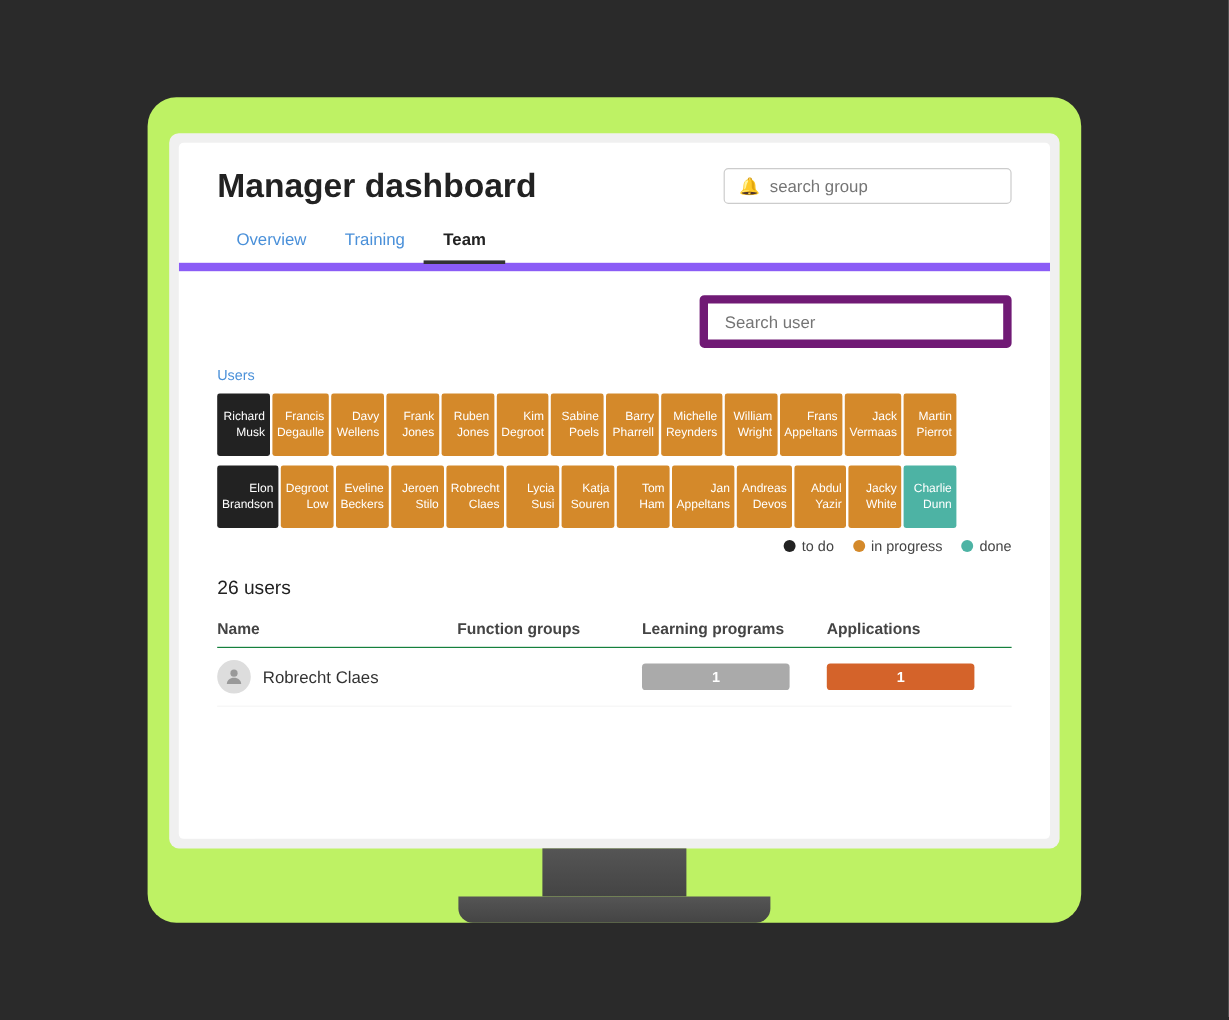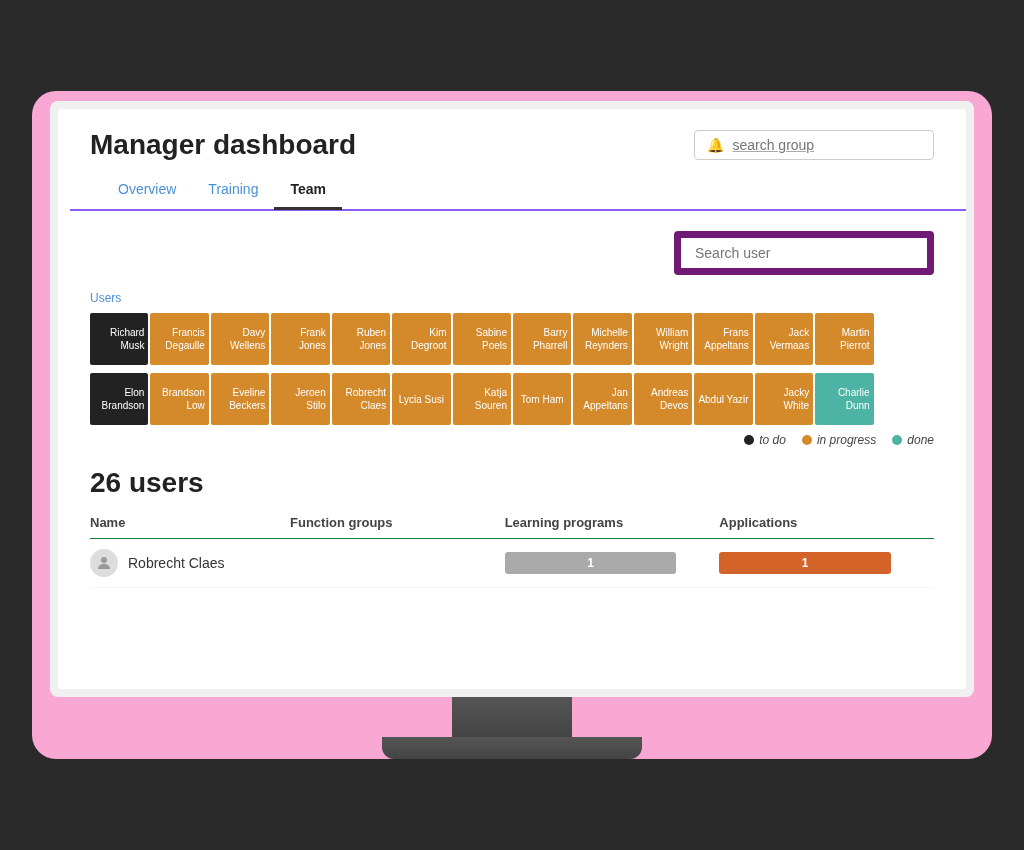--- a/index.html
+++ b/index.html
@@ -7,24 +7,24 @@
     body {
       background: #2a2a2a;
       display: flex;
       align-items: center;
       justify-content: center;
       min-height: 100vh;
       font-family: -apple-system, BlinkMacSystemFont, 'Segoe UI', sans-serif;
     }
 
     .monitor-outer {
-      background: #f9a8d4;
+      background: #bef264;
       border-radius: 24px;
-      padding: 10px 18px 0 18px;
-      width: 960px;
+      padding: 30px 18px 0 18px;
+      width: 778px;
       position: relative;
     }
 
     .screen {
       background: #f0f0f0;
       border-radius: 8px;
       overflow: hidden;
       width: 100%;
     }
 
@@ -82,29 +82,27 @@
       font-size: 14px;
     }
 
     .search-group-input {
       border: none;
       outline: none;
       font-size: 14px;
       color: #aaa;
       width: 100%;
       background: transparent;
-      text-decoration: underline;
     }
 
     .tabs {
       display: flex;
       padding: 0 32px;
-      border-bottom: 2px solid #8b5cf6;
+      border-bottom: 7px solid #8b5cf6;
       margin-bottom: 0;
-      margin-left: 12px;
     }
 
     .tab {
       padding: 10px 16px;
       font-size: 14px;
       cursor: pointer;
       color: #aaa;
       border-bottom: 3px solid transparent;
       margin-bottom: -1px;
     }
@@ -177,42 +175,41 @@
     .cell-teal { background: #4db3a4; }
 
     .legend {
       display: flex;
       align-items: center;
       justify-content: flex-end;
       gap: 16px;
       margin-top: 8px;
       font-size: 12px;
       color: #444;
-      font-style: italic;
     }
 
     .legend-item {
       display: flex;
       align-items: center;
       gap: 5px;
     }
 
     .legend-dot {
       width: 10px;
       height: 10px;
       border-radius: 50%;
     }
 
     .dot-todo { background: #222; }
     .dot-progress { background: #d4892a; }
     .dot-done { background: #4db3a4; }
 
     .users-count {
-      font-size: 28px;
-      font-weight: 700;
+      font-size: 16px;
+      font-weight: 400;
       color: #222;
       margin: 20px 0 8px 0;
     }
 
     .table-header {
       display: grid;
       grid-template-columns: 200px 1fr 1fr 1fr;
       padding: 8px 0;
       border-bottom: 1px solid #15803d;
       font-size: 13px;
@@ -305,21 +302,21 @@
           <div class="user-cell cell-amber">Michelle Reynders</div>
           <div class="user-cell cell-amber">William Wright</div>
           <div class="user-cell cell-amber">Frans Appeltans</div>
           <div class="user-cell cell-amber">Jack Vermaas</div>
           <div class="user-cell cell-amber">Martin Pierrot</div>
           <div class="user-cell" style="background:transparent;"></div>
         </div>
 
         <div class="user-grid">
           <div class="user-cell cell-dark">Elon Brandson</div>
-          <div class="user-cell cell-amber">Brandson Low</div>
+          <div class="user-cell cell-amber">Degroot Low</div>
           <div class="user-cell cell-amber">Eveline Beckers</div>
           <div class="user-cell cell-amber">Jeroen Stilo</div>
           <div class="user-cell cell-amber">Robrecht Claes</div>
           <div class="user-cell cell-amber">Lycia Susi</div>
           <div class="user-cell cell-amber">Katja Souren</div>
           <div class="user-cell cell-amber">Tom Ham</div>
           <div class="user-cell cell-amber">Jan Appeltans</div>
           <div class="user-cell cell-amber">Andreas Devos</div>
           <div class="user-cell cell-amber">Abdul Yazir</div>
           <div class="user-cell cell-amber">Jacky White</div>

